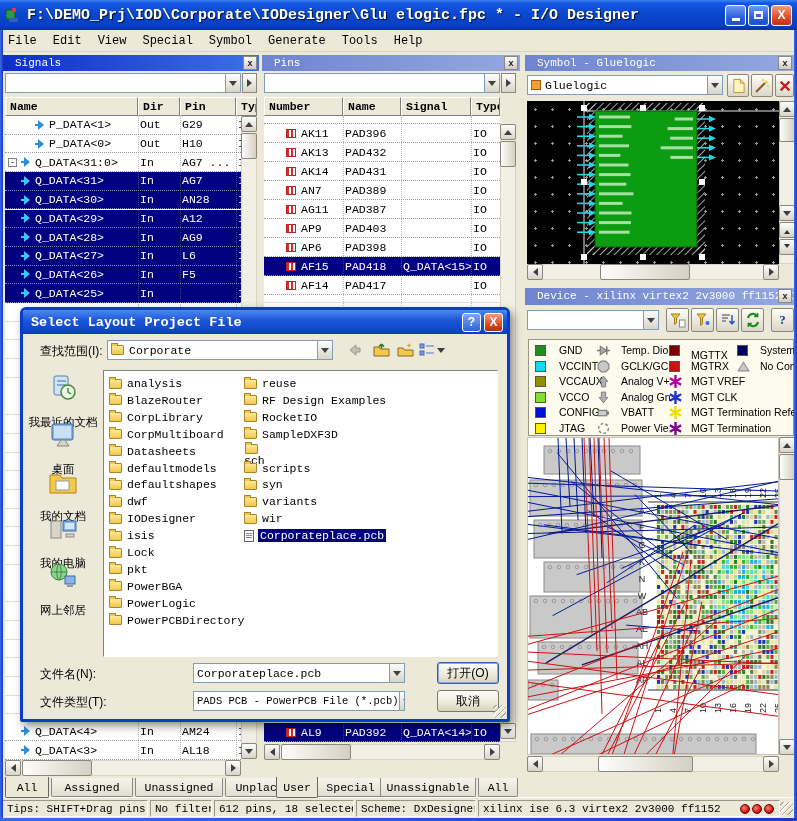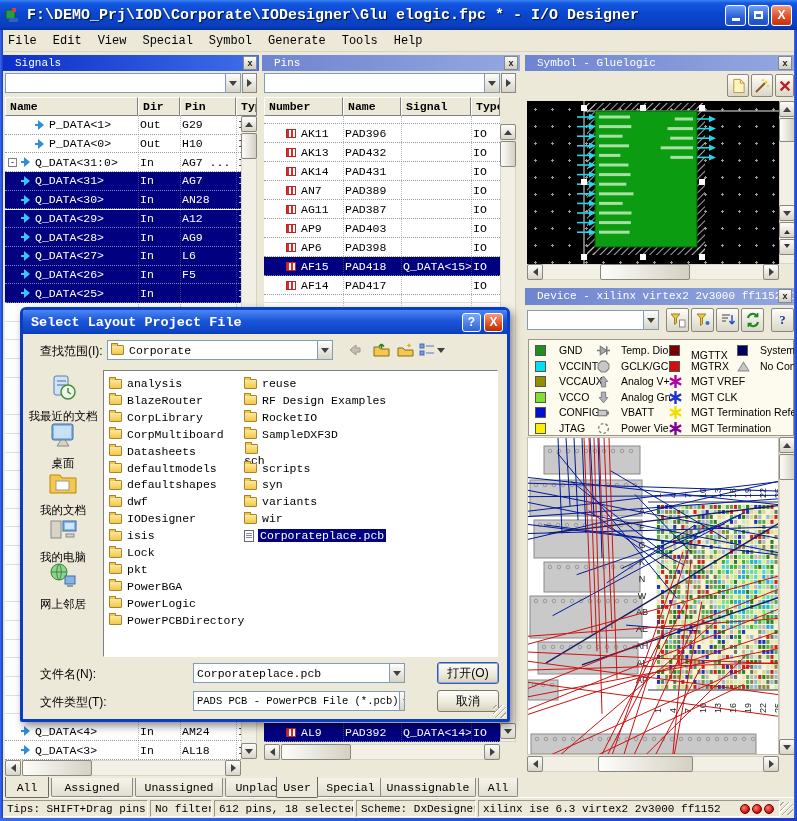--- a/index.html
+++ b/index.html
@@ -105,21 +105,21 @@
   .fitem{position:absolute;display:flex;align-items:center;height:15px;font:11.5px "Liberation Mono",monospace;white-space:nowrap;}
   .fol{width:13px;height:10px;background:linear-gradient(#ffe89a,#f0c84a);border:1px solid #a8852a;
     border-radius:1px;position:relative;margin-right:5px;flex:none;}
   .fol::before{content:"";position:absolute;left:-1px;top:-3px;width:5px;height:2px;background:#f0c84a;
     border:1px solid #a8852a;border-bottom:none;border-radius:1px 1px 0 0;}
   .pg{width:10px;height:12px;background:#fff;border:1px solid #667;margin-right:4px;flex:none;position:relative;}
   .pg::before{content:"";position:absolute;left:1px;top:2px;width:6px;height:1px;background:#88a;
     box-shadow:0 2px 0 #88a,0 4px 0 #88a;}
   .flabel.sel{background:#000080;color:#fff;padding:0 2px;}
   .place{position:absolute;left:0;width:74px;text-align:center;}
-  .place .plabel{font:11.5px "Liberation Sans",sans-serif;margin-top:1px;}
+  .place .plabel{font:11.5px "Liberation Sans",sans-serif;margin-top:7px;}
   .pbtn{position:absolute;background:linear-gradient(180deg,#fefefe,#ece9d8 60%,#d6d2be);
     border:1px solid #7a7a6a;border-radius:3px;font:12px "Liberation Sans",sans-serif;
     display:flex;align-items:center;justify-content:center;}
   .pbtn.default{border:1px solid #3a5aa8;box-shadow:inset 0 0 0 1px #88a8e8;}
   .vline{position:absolute;width:0;border-left:1px dotted rgba(120,120,120,.5);}
 </style>
 </head>
 <body>
 
 <div class="window">
@@ -420,20 +420,27 @@
         <div class="tL"></div>
       </div>
       <div class="sthumb" style="left: 19px; top: 689px; width: 70px; height: 16px;"></div>
       <div class="sbtn" style="left: 222px; top: 689px;">
         <div class="tR"></div>
       </div>
     </div>
 
   <div class="cap cap-inactive" style="left:525px;top:55px;width:269px;">Symbol - Gluelogic</div>
   <div class="capx" style="left:778px;top:56px;">x</div>
+  <div class="combo" style="left:527px;top:75px;width:196px;">
+    <span style="width:10px;height:10px;background:#f0a030;border:1px solid #a06010;margin-right:4px;flex:none;"></span>
+    <span>Gluelogic</span>
+    <span class="cbtn">
+        <span class="tD"></span>
+      </span>
+  </div>
   <div class="toolbtn" style="left:727px;top:74px;width:22px;height:23px;">
     <svg width="15" height="16" viewBox="0 0 16 16">
         <path d="M3 1h7l4 4v10H3z" fill="#fff3c0" stroke="#b89838"></path>
         <path d="M10 1v4h4" fill="none" stroke="#b89838"></path>
       </svg>
     </div>
   <div class="toolbtn" style="left:751px;top:74px;width:22px;height:23px;">
     <svg width="16" height="16" viewBox="0 0 16 16">
         <path d="M2 14L11 5" stroke="#8a5a2a" stroke-width="2"></path>
         <path d="M12 2l.7 1.6L14.3 4.3l-1.6.7L12 6.6l-.7-1.6L9.7 4.3l1.6-.7z" fill="#f0d020"></path>

